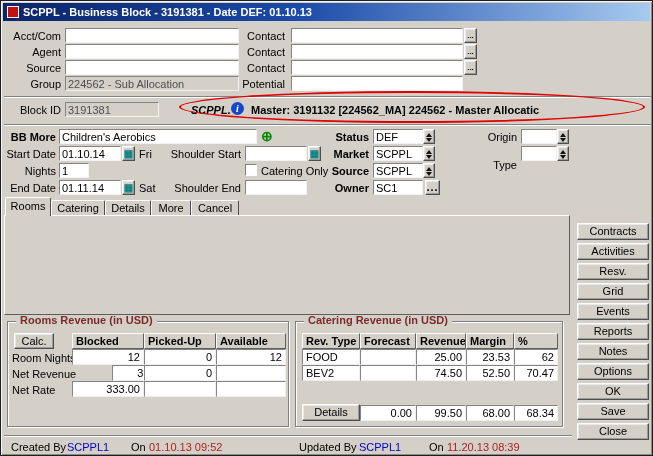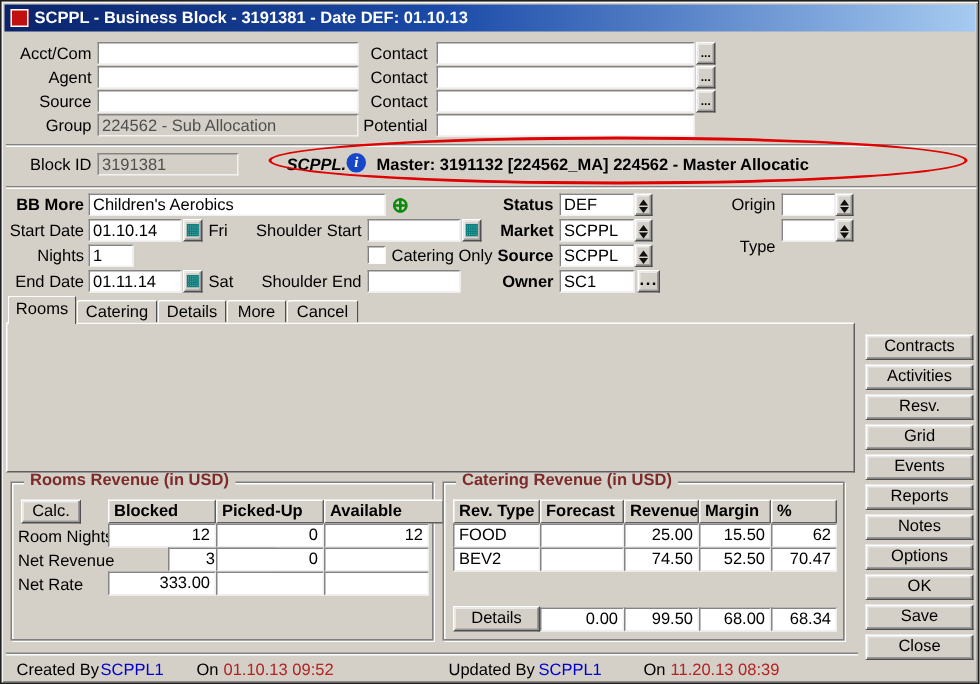--- a/index.html
+++ b/index.html
@@ -199,21 +199,21 @@
   <div class="lbl" style="left:242px;top:292px;">Elastic</div>
   <div class="lbl ra" style="left:330px;top:292px;width:64px;">Owner</div>
   <input class="inp" style="left: 398px; top: 290px; width: 52px;" value="SC1">
   <button class="btn dots" style="left:452px;top:290px;width:15px;height:15px;">...</button>
 
   <div class="gbox" style="left:6px;top:320px;width:282px;height:106px;">
     <div class="gtitle">Rooms Revenue (in USD)</div>
     <button class="btn" style="left:6px;top:11px;width:40px;height:16px;">Calc.</button>
     <div class="hcell" style="left:64px;top:11px;width:72px;">Blocked</div>
     <div class="hcell" style="left:136px;top:11px;width:72px;">Picked-Up</div>
-    <div class="hcell" style="left:208px;top:11px;width:80px;">Available</div>
+    <div class="hcell" style="left:208px;top:11px;width:70px;">Available</div>
 
     <div class="lbl" style="left:4px;top:30px;">Room Nights</div>
     <div class="vcell" style="left:64px;top:27px;width:72px;">12</div>
     <div class="vcell" style="left:136px;top:27px;width:72px;">0</div>
     <div class="vcell" style="left:208px;top:27px;width:70px;">12</div>
 
     <div class="lbl" style="left:4px;top:46px;">Net Revenue</div>
     <div class="vcell" style="left:64px;top:43px;width:72px;margin-left:40px;">3,996.00</div>
     <div class="vcell" style="left:136px;top:43px;width:72px;">0</div>
     <div class="vcell" style="left:208px;top:43px;width:70px;"></div>
@@ -229,21 +229,21 @@
     <div class="gtitle">Catering Revenue (in USD)</div>
     <div class="hcell" style="left:6px;top:11px;width:58px;">Rev. Type</div>
     <div class="hcell" style="left:64px;top:11px;width:56px;">Forecast</div>
     <div class="hcell" style="left:120px;top:11px;width:50px;">Revenue</div>
     <div class="hcell" style="left:170px;top:11px;width:48px;">Margin</div>
     <div class="hcell" style="left:218px;top:11px;width:44px;">%</div>
 
     <div class="vcell lt" style="left:6px;top:27px;width:58px;">FOOD</div>
     <div class="vcell" style="left:64px;top:27px;width:56px;"></div>
     <div class="vcell" style="left:120px;top:27px;width:50px;">25.00</div>
-    <div class="vcell" style="left:170px;top:27px;width:48px;">15.50</div>
+    <div class="vcell" style="left:170px;top:27px;width:48px;">23.53</div>
     <div class="vcell" style="left:218px;top:27px;width:44px;">62</div>
 
     <div class="vcell lt" style="left:6px;top:43px;width:58px;">BEV2</div>
     <div class="vcell" style="left:64px;top:43px;width:56px;"></div>
     <div class="vcell" style="left:120px;top:43px;width:50px;">74.50</div>
     <div class="vcell" style="left:170px;top:43px;width:48px;">52.50</div>
     <div class="vcell" style="left:218px;top:43px;width:44px;">70.47</div>
 
     <button class="btn" style="left:6px;top:82px;width:58px;height:17px;">Details</button>
     <div class="vcell" style="left:64px;top:83px;width:56px;">0.00</div>

